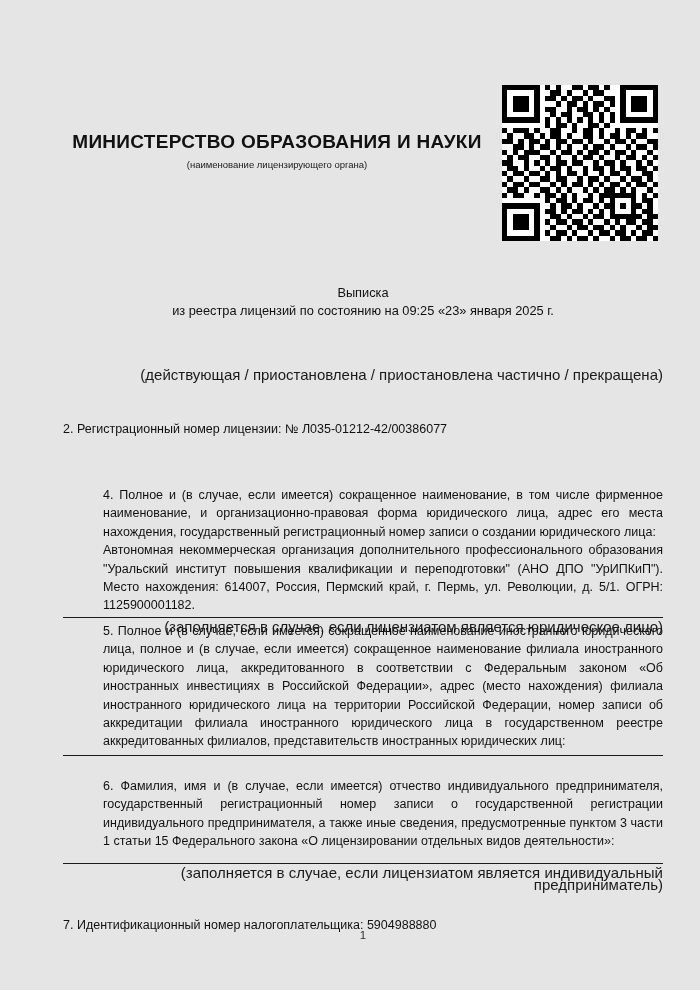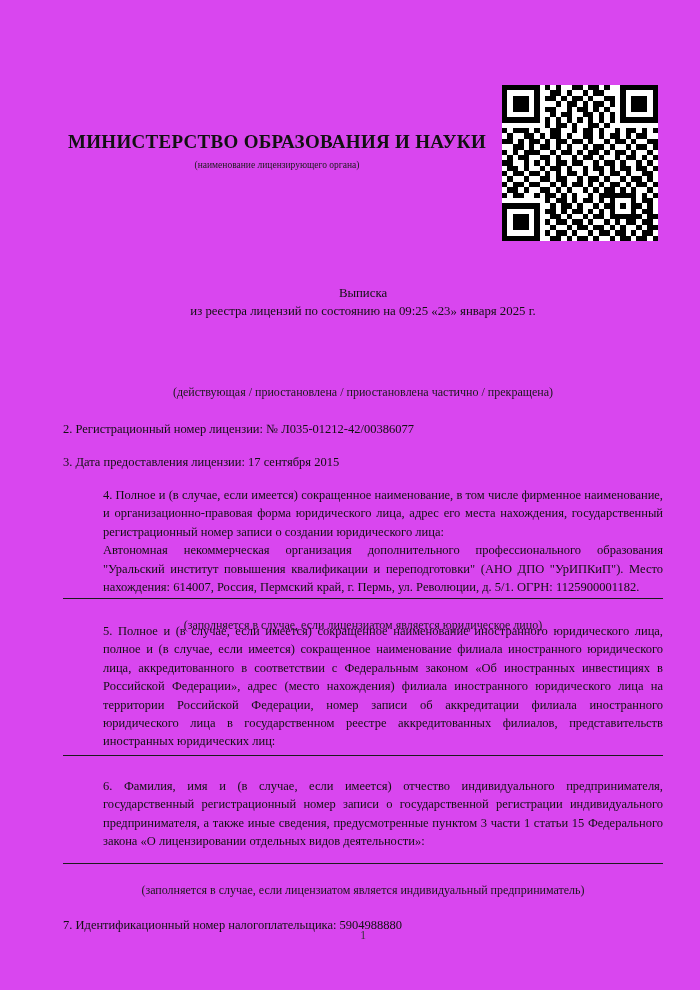--- a/index.html
+++ b/index.html
@@ -1,21 +1,21 @@
 <!DOCTYPE html>
 <html><head>
 <meta charset="utf-8">
 <style>
   html, body { margin: 0; padding: 0; background: #ffffff; }
   .page {
     position: relative;
     width: 700px;
     height: 990px;
-    background: #d946ef;
-    font-family: Liberation Serif, serif;
+    background: #e5e5e5;
+    font-family: Liberation Sans, sans-serif;
     color: #111111;
     overflow: hidden;
   }
   .header {
     position: absolute;
     left: 47px;
     top: 128px;
     width: 460px;
     text-align: center;
   }
@@ -53,24 +53,24 @@
   .item {
     position: absolute;
     left: 63px;
     width: 600px;
     font-size: 12.5px;
     line-height: 18.4px;
   }
   .para { text-align: left; }
   .para.just { text-align: justify; margin-left: 40px; }
   .note {
-    text-align: center;
-    font-size: 12px;
+    text-align: right;
+    font-size: 15px;
     line-height: 12px;
-    margin-top: 20px;
+    margin-top: 3px;
     color: #1a1a1a;
   }
   .rule {
     border: none;
     border-top: 1.6px solid #1c1c1c;
     margin: 2px 0 0 0;
     height: 0;
   }
   .rule.gap  { margin-top: 4px; }
   .rule.gap2 { margin-top: 12px; }
@@ -944,23 +944,20 @@
   </div>
 
   <div class="item" style="top:366px">
     <div class="note">(действующая / приостановлена / приостановлена частично / прекращена)</div>
   </div>
 
   <div class="item" style="top:420px">
     <div class="para">2. Регистрационный номер лицензии: № Л035-01212-42/00386077</div>
   </div>
 
-  <div class="item" style="top:453px">
-    <div class="para">3. Дата предоставления лицензии: 17 сентября 2015</div>
-  </div>
 
   <div class="item" style="top:486px">
     <div class="para just">4. Полное и (в случае, если имеется) сокращенное наименование, в том числе фирменное наименование, и организационно-правовая форма юридического лица, адрес его места нахождения, государственный регистрационный номер записи о создании юридического лица:</div>
     <div class="para just">Автономная некоммерческая организация дополнительного профессионального образования "Уральский институт повышения квалификации и переподготовки" (АНО ДПО "УрИПКиП"). Место нахождения: 614007, Россия, Пермский край, г. Пермь, ул. Революции, д. 5/1. ОГРН: 1125900001182.</div>
     <hr class="rule">
     <div class="note">(заполняется в случае, если лицензиатом является юридическое лицо)</div>
   </div>
 
   <div class="item" style="top:622px">
     <div class="para just">5. Полное и (в случае, если имеется) сокращенное наименование иностранного юридического лица, полное и (в случае, если имеется) сокращенное наименование филиала иностранного юридического лица, аккредитованного в соответствии с Федеральным законом «Об иностранных инвестициях в Российской Федерации», адрес (место нахождения) филиала иностранного юридического лица на территории Российской Федерации, номер записи об аккредитации филиала иностранного юридического лица в государственном реестре аккредитованных филиалов, представительств иностранных юридических лиц:</div>

